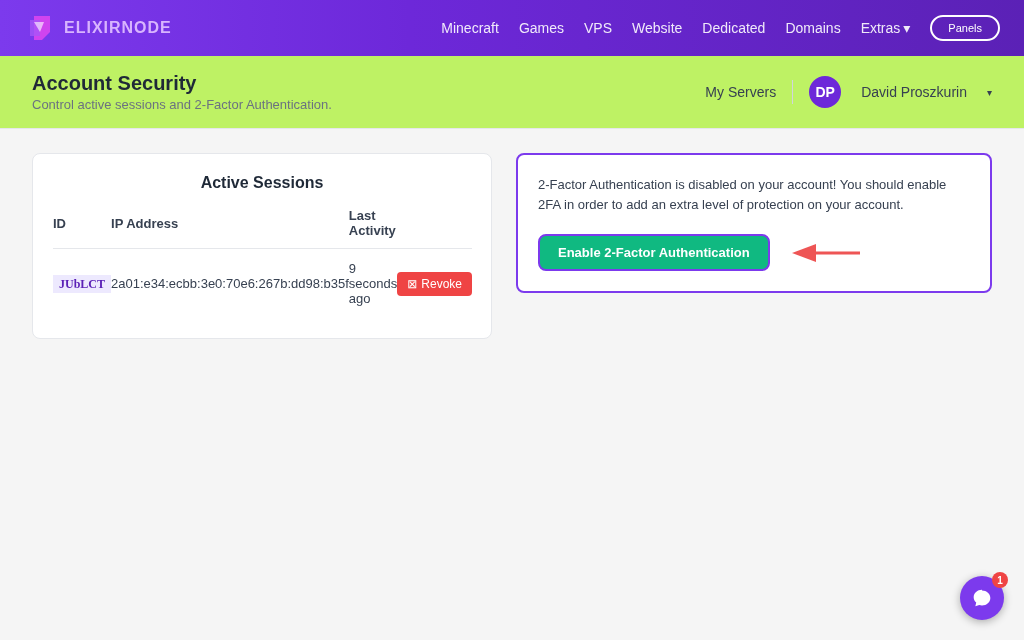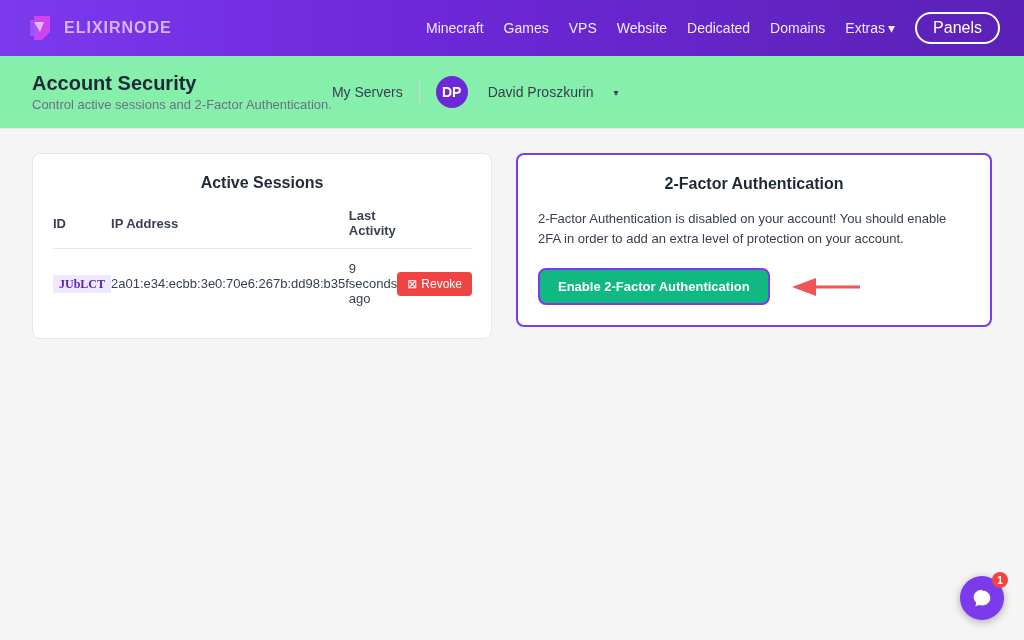--- a/index.html
+++ b/index.html
@@ -49,32 +49,33 @@
       display: flex;
       align-items: center;
       gap: 3px;
     }
     .panels-btn {
       background: transparent;
       border: 2px solid white;
       color: white;
       border-radius: 20px;
       padding: 5px 16px;
-      font-size: 16px;
+      font-size: 11px;
       cursor: pointer;
       font-weight: 500;
     }
 
     
     .subheader {
-      background: #86efac;
+      background: #bef264;
       border-bottom: 1px solid #e5e7eb;
       padding: 16px 32px;
       display: flex;
       align-items: center;
+      justify-content: space-between;
     }
     .subheader-left h1 {
       font-size: 20px;
       font-weight: 700;
       color: #1f2937;
     }
     .subheader-left p {
       font-size: 13px;
       color: #6b7280;
       margin-top: 2px;
@@ -323,21 +324,20 @@
               <span>⊠</span>
               <span>Revoke</span>
             </button>
           </td>
         </tr>
       </tbody>
     </table>
   </div>
 
   <div class="card twofa-card">
-    <div class="card-title">2-Factor Authentication</div>
     <p class="twofa-desc">2-Factor Authentication is disabled on your account! You should enable 2FA in order to add an extra level of protection on your account.</p>
     <div class="twofa-bottom">
       <button class="enable-2fa-btn">Enable 2-Factor Authentication</button>
       <div class="arrow-indicator">
         <svg class="arrow-svg" viewBox="0 0 80 24">
           <defs>
             <marker id="arrowhead" markerWidth="8" markerHeight="8" refX="6" refY="3" orient="auto">
               <polygon points="0 0, 8 3, 0 6" fill="#e55"></polygon>
             </marker>
           </defs>

